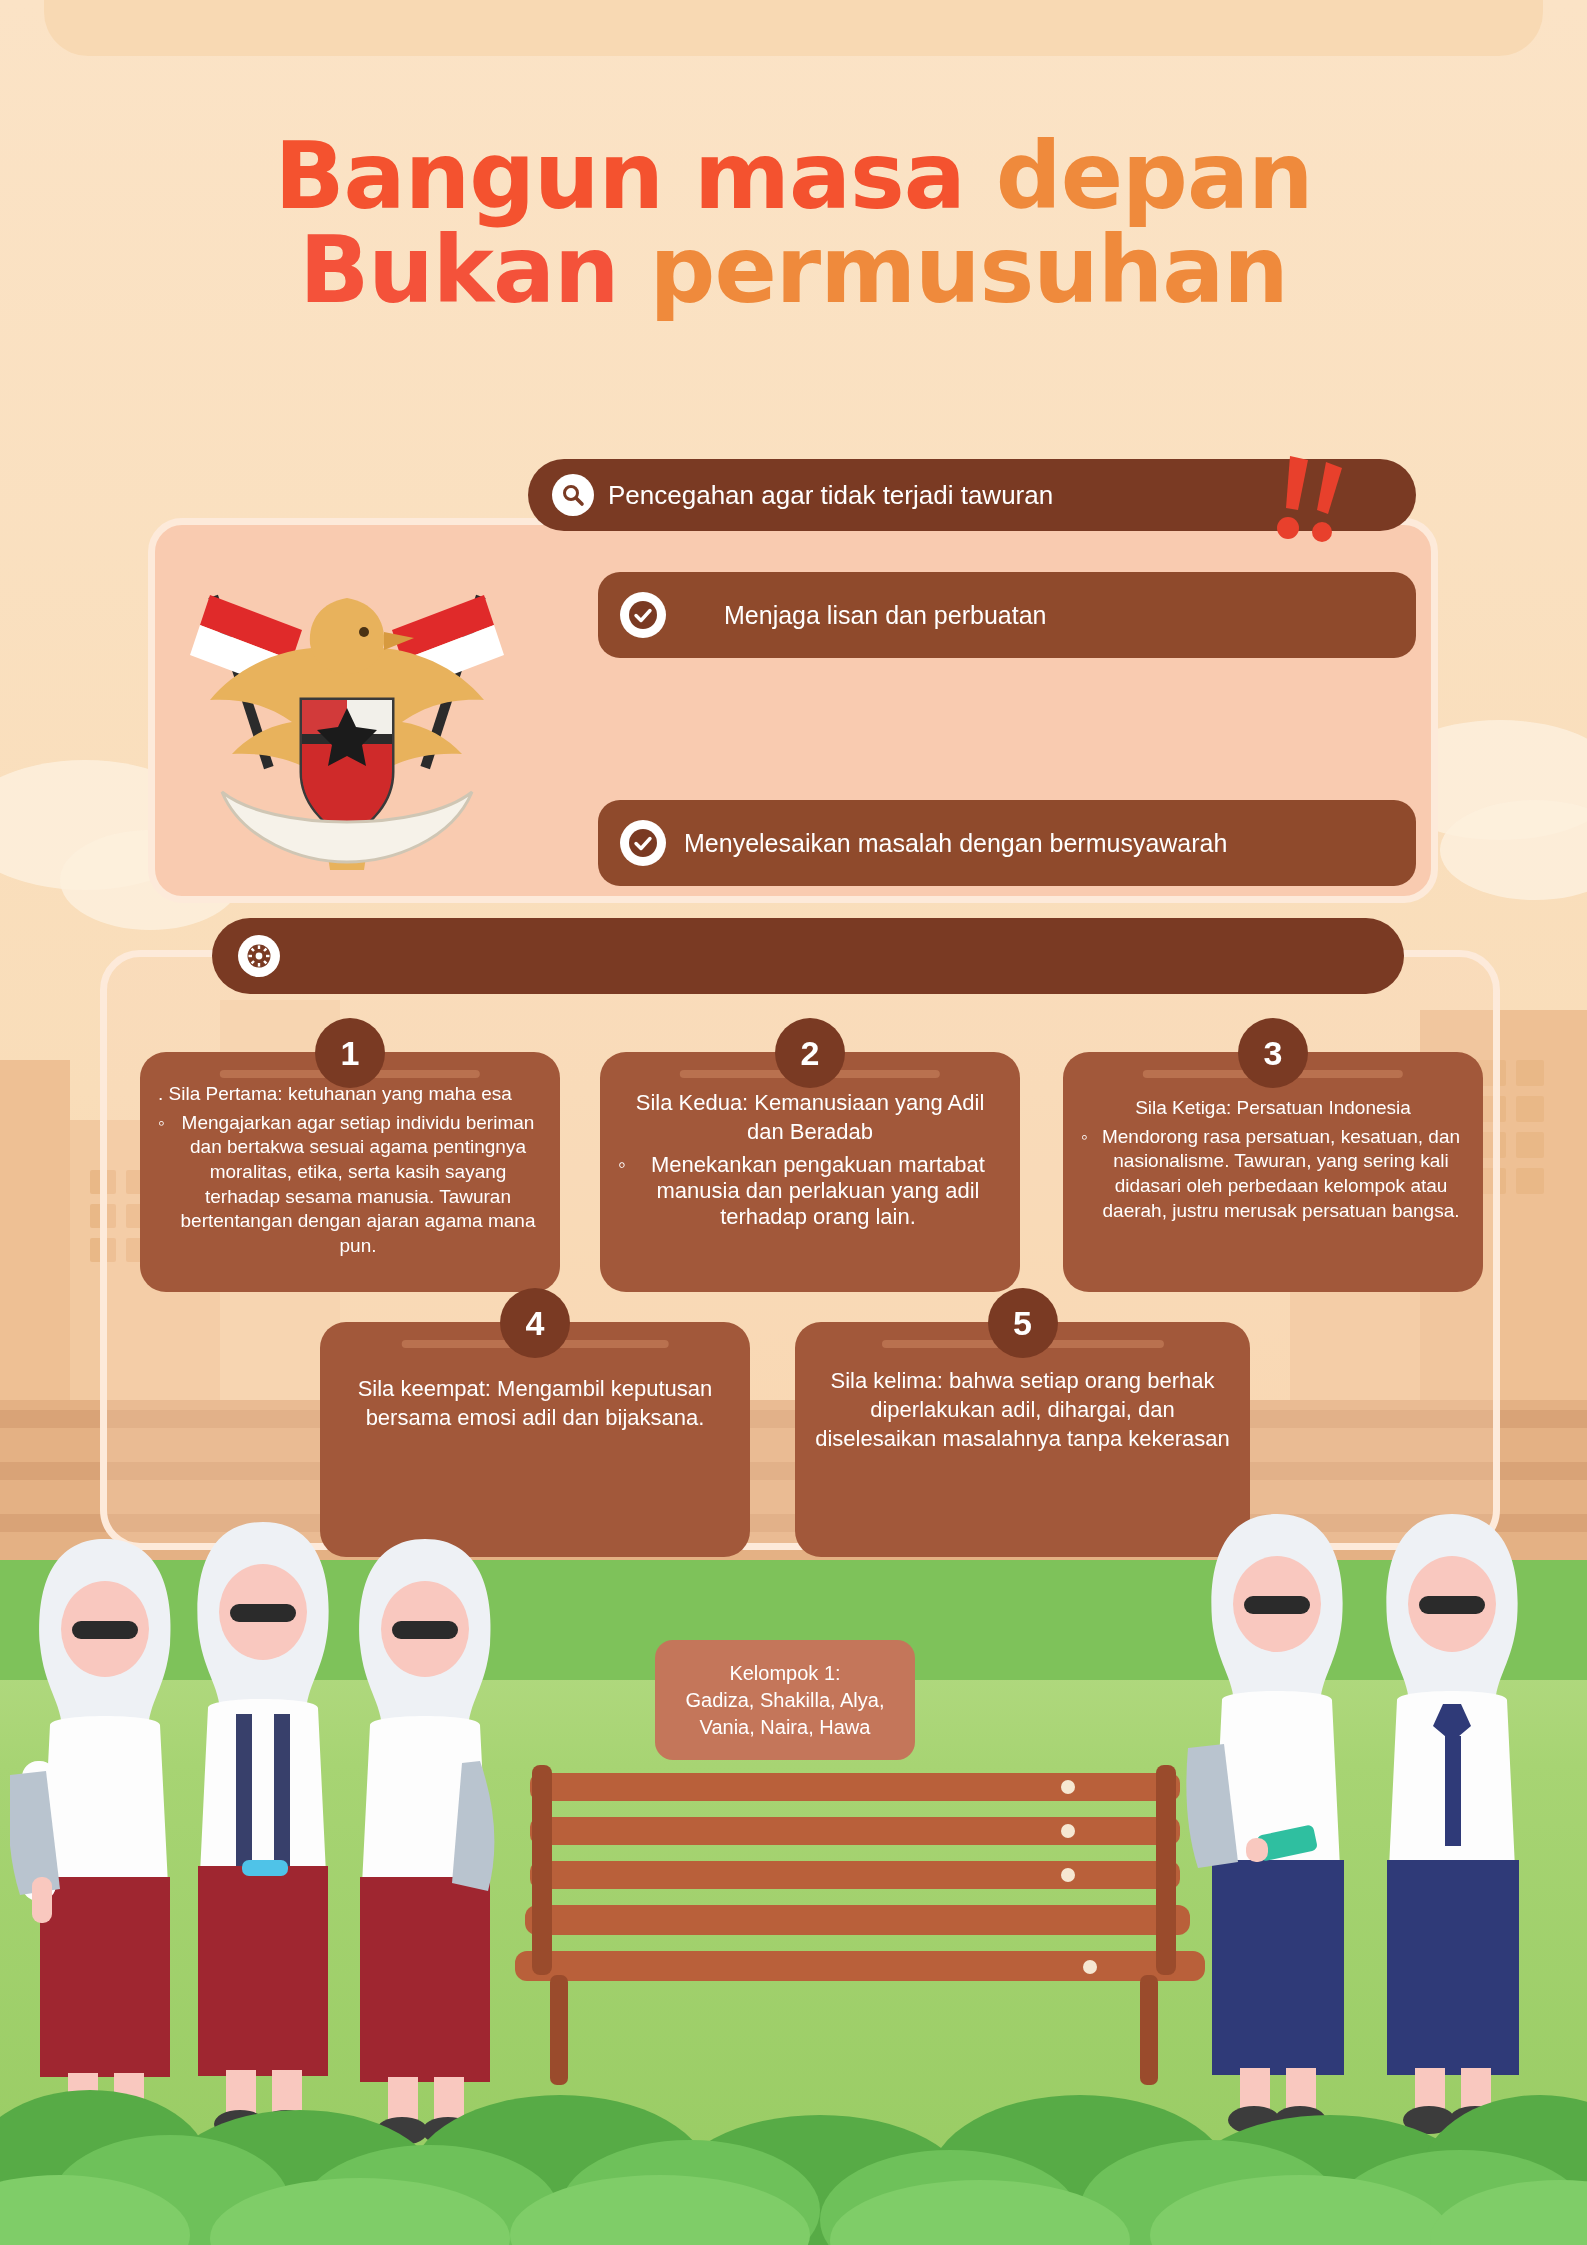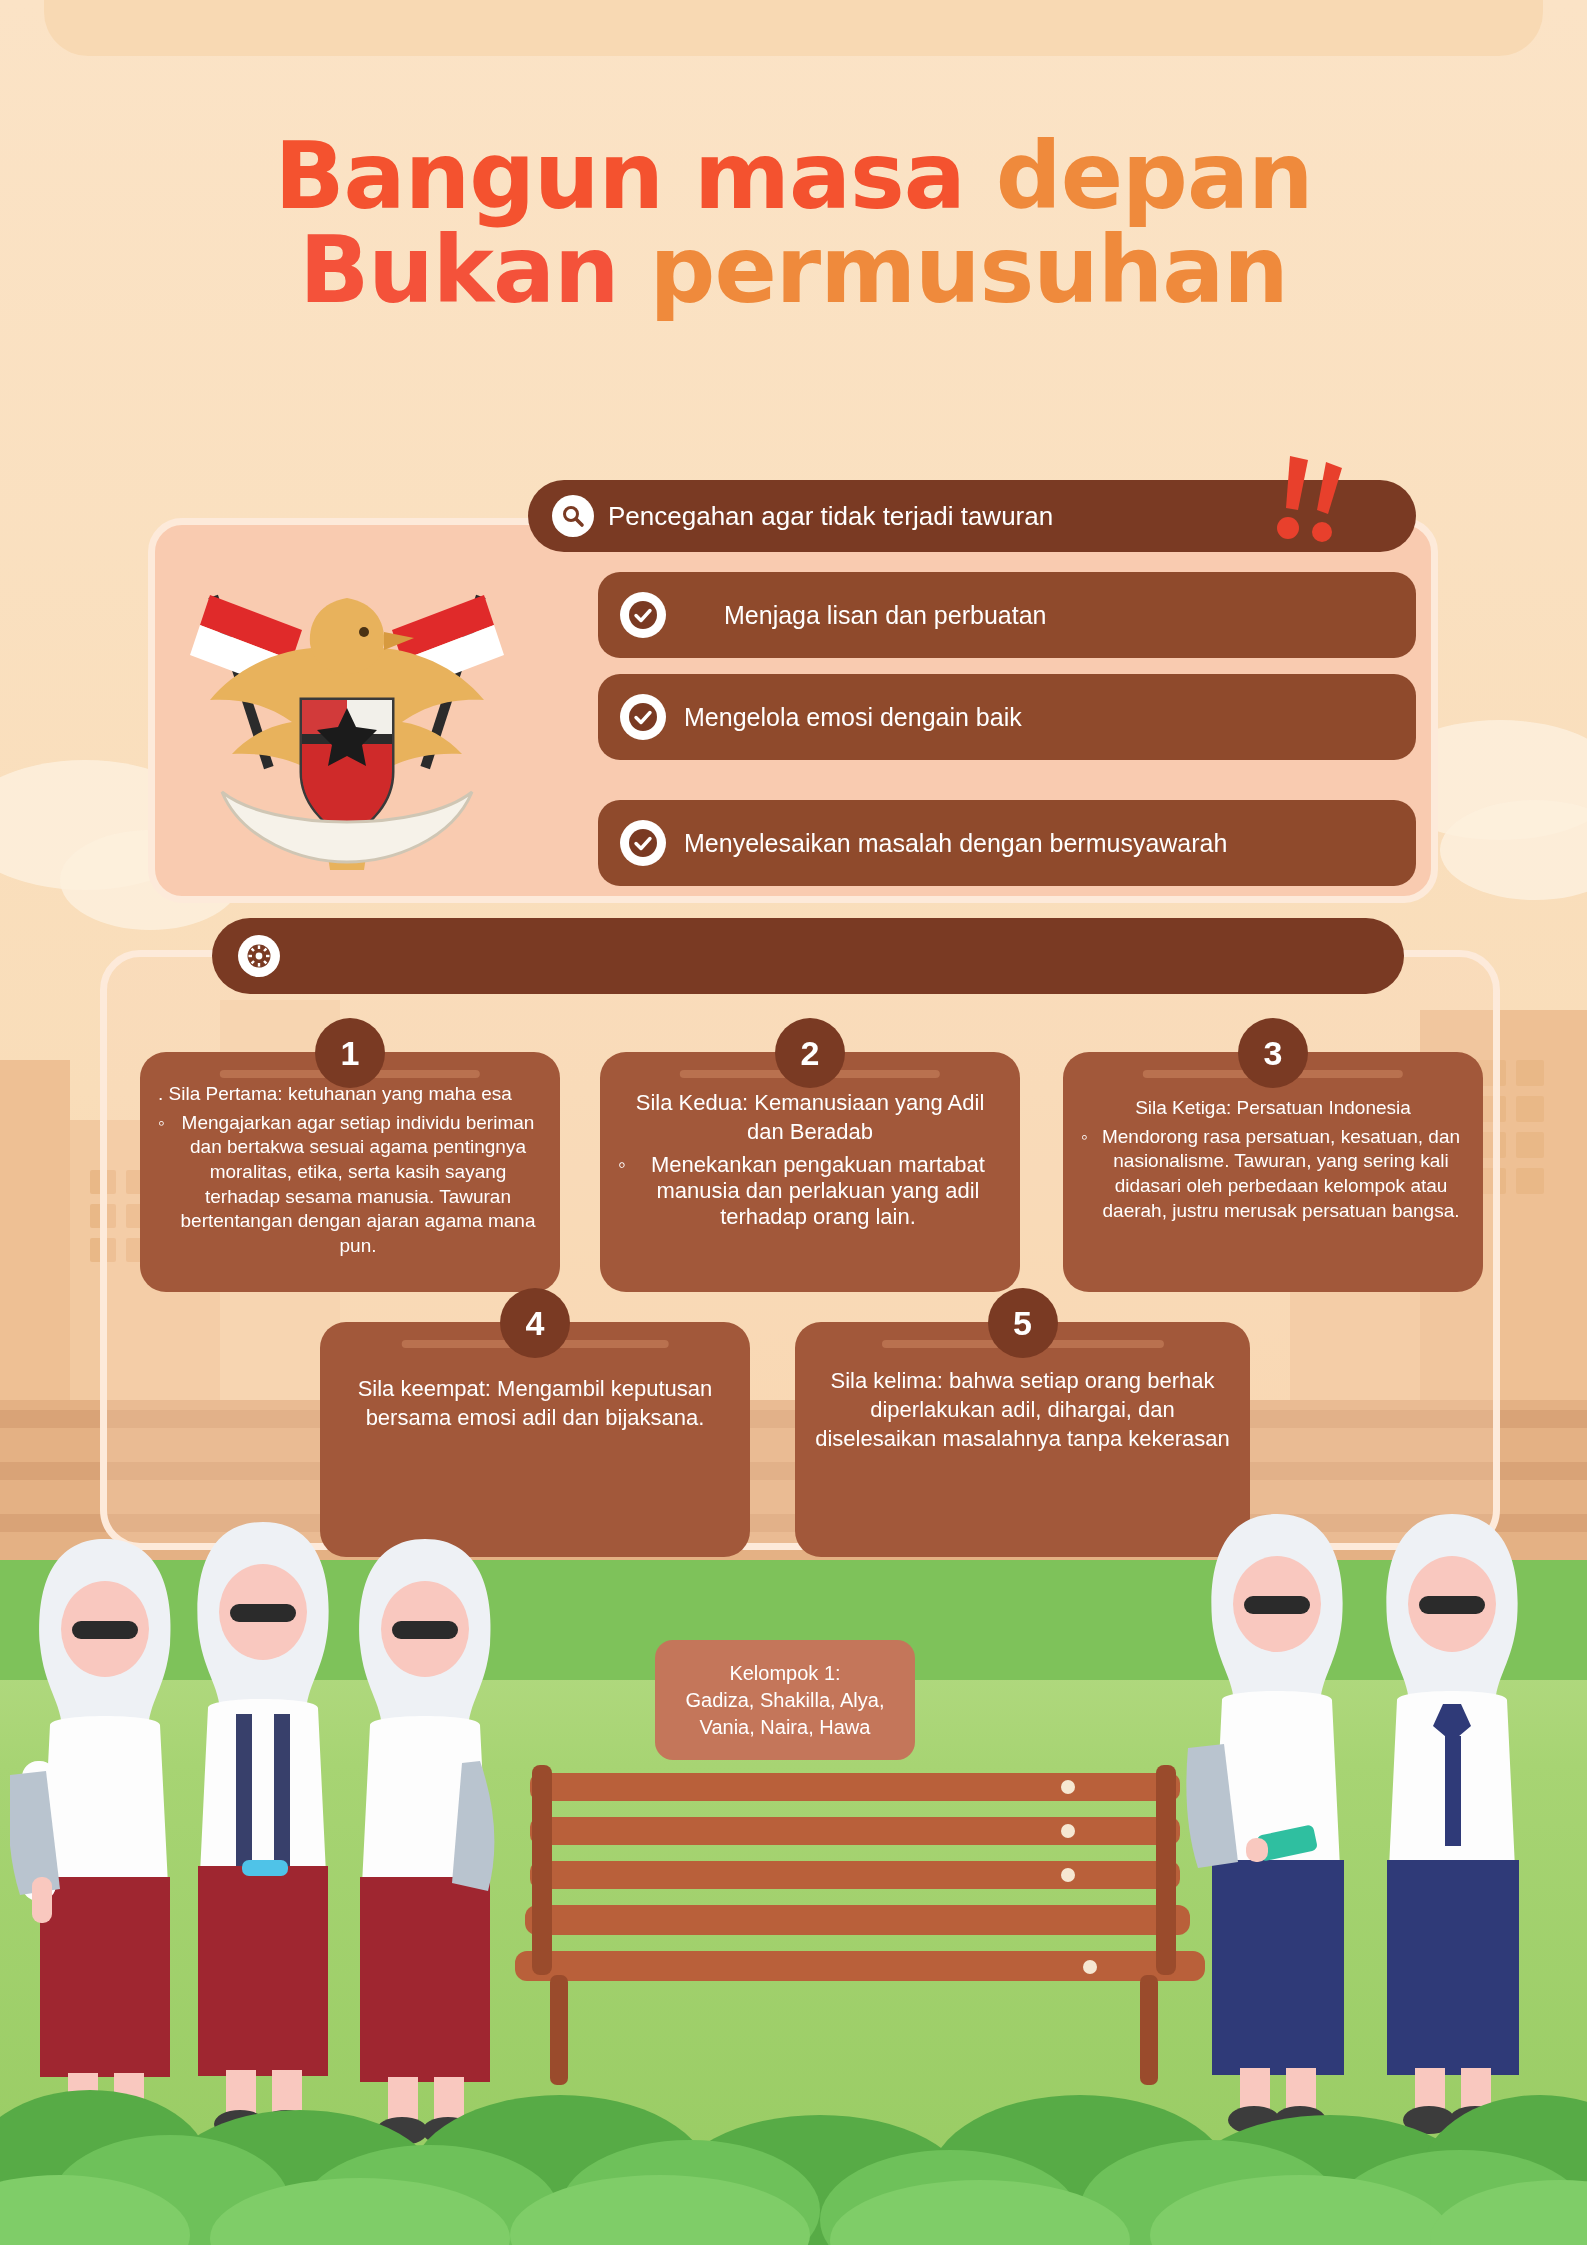--- a/index.html
+++ b/index.html
@@ -41,21 +41,21 @@
   .t1 { font-size:92px; color:#f4522f; }
   .t1 .alt { color:#ef8a3c; }
   .t2 { font-size:92px; color:#f4523a; }
   .t2 .alt { color:#ef8a3c; }
 
   
   .prev-card { position:absolute; left:148px; top:518px; width:1290px; height:385px;
                background:#f9cbb0; border:7px solid #fdeada; border-radius:34px; z-index:4; }
   .garuda { position:absolute; left:152px; top:540px; width:390px; height:350px; z-index:6; }
 
-  .header-pill { position:absolute; left:528px; top:480px; width:888px; height:72px;
+  .header-pill { position:absolute; left:528px; top:459px; width:888px; height:72px;
                  background:#7a3a23; border-radius:36px; display:flex; align-items:center;
                  padding-left:24px; z-index:7; }
   .header-pill .cap { color:#fff; font-size:26px; margin-left:14px; white-space:nowrap; }
   .circ-icon { width:42px; height:42px; border-radius:50%; background:#fff;
                display:flex; align-items:center; justify-content:center; flex:none; }
   .circ-icon svg { display:block; }
 
   .bangs { position:absolute; left:1268px; top:452px; width:90px; height:95px; z-index:8; }
 
   .item-row { position:absolute; left:598px; width:818px; height:86px; background:#8f4a2c;
@@ -222,29 +222,20 @@
   <div class="item-row" style="top:572px;gap:40px;">
     <span class="check">
       <svg width="30" height="30" viewBox="0 0 30 30">
           <circle cx="15" cy="15" r="14" fill="#7a3a23"></circle>
           <path d="M8 15.5 l5 5 9 -10" fill="none" stroke="#fff" stroke-width="3.4" stroke-linecap="round" stroke-linejoin="round"></path>
         </svg>
     </span>
     <span class="lbl">Menjaga lisan dan perbuatan</span>
   </div>
 
-  <div class="item-row" style="top:674px;">
-    <span class="check">
-      <svg width="30" height="30" viewBox="0 0 30 30">
-          <circle cx="15" cy="15" r="14" fill="#7a3a23"></circle>
-          <path d="M8 15.5 l5 5 9 -10" fill="none" stroke="#fff" stroke-width="3.4" stroke-linecap="round" stroke-linejoin="round"></path>
-        </svg>
-    </span>
-    <span class="lbl">Mengelola emosi dengain baik</span>
-  </div>
 
   <div class="item-row" style="top:800px;align-items:center;">
     <span class="check">
       <svg width="30" height="30" viewBox="0 0 30 30">
           <circle cx="15" cy="15" r="14" fill="#7a3a23"></circle>
           <path d="M8 15.5 l5 5 9 -10" fill="none" stroke="#fff" stroke-width="3.4" stroke-linecap="round" stroke-linejoin="round"></path>
         </svg>
     </span>
     <span class="lbl">Menyelesaikan masalah dengan bermusyawarah</span>
   </div>

